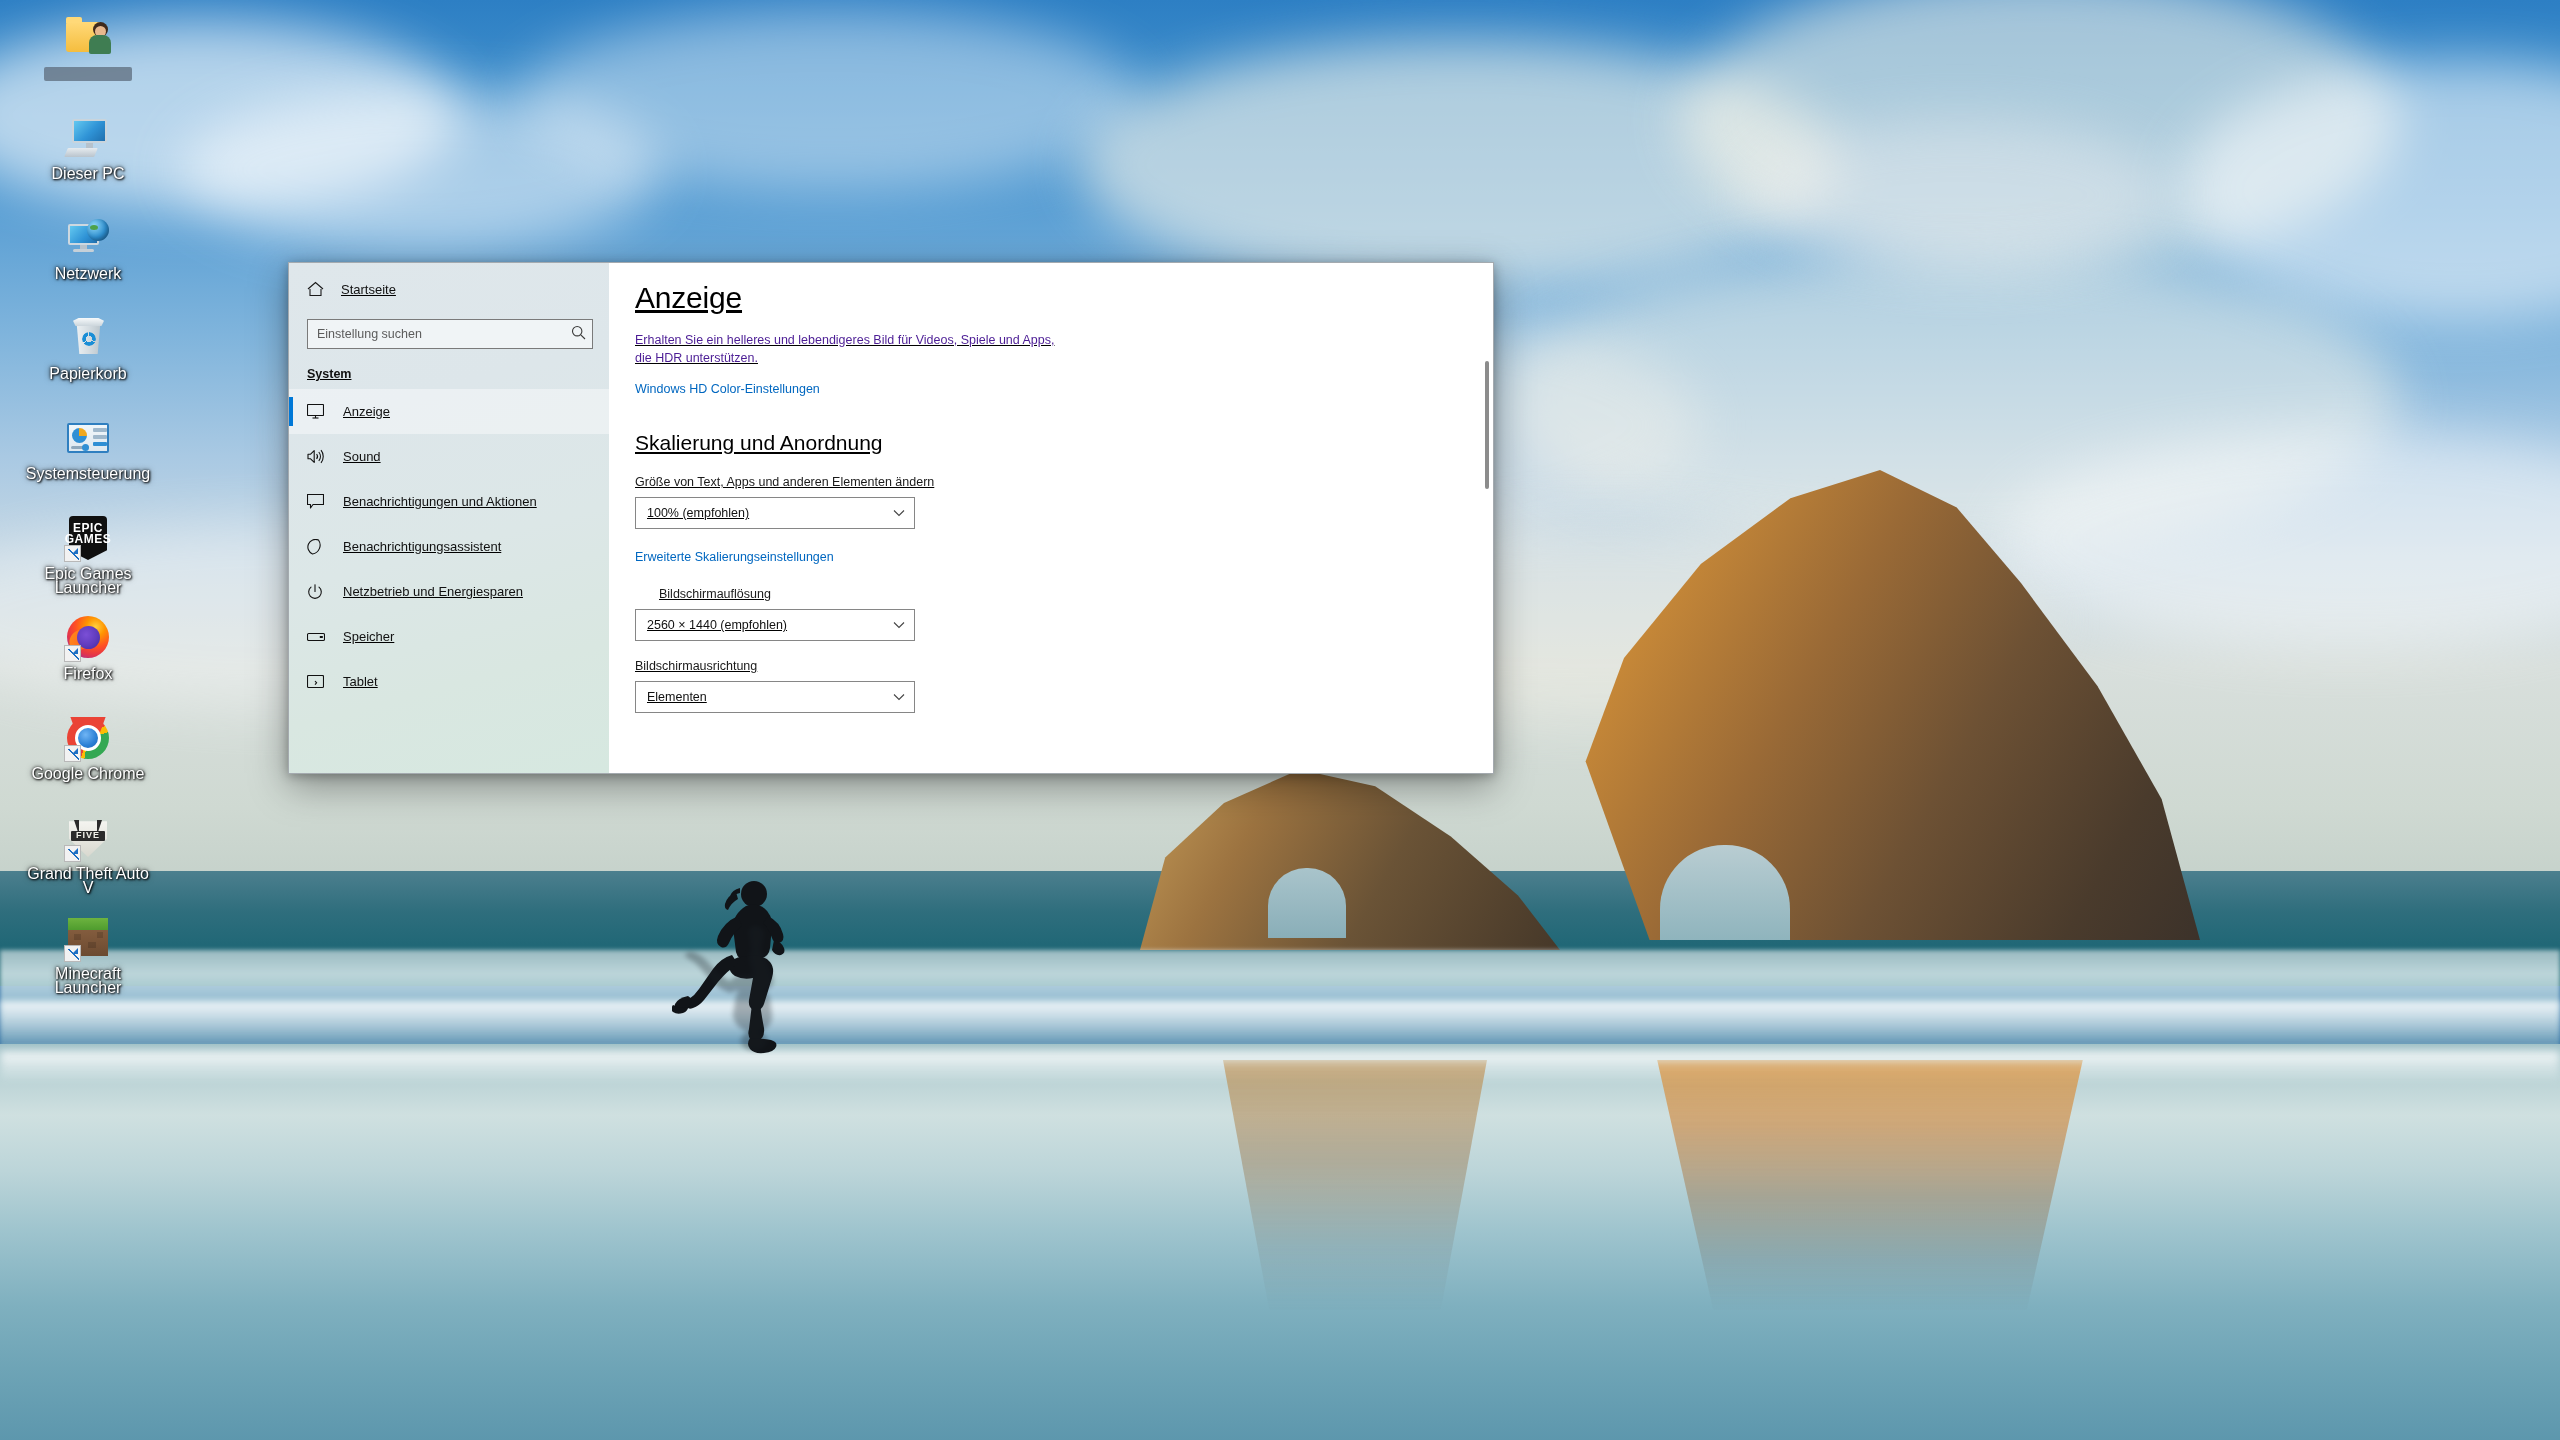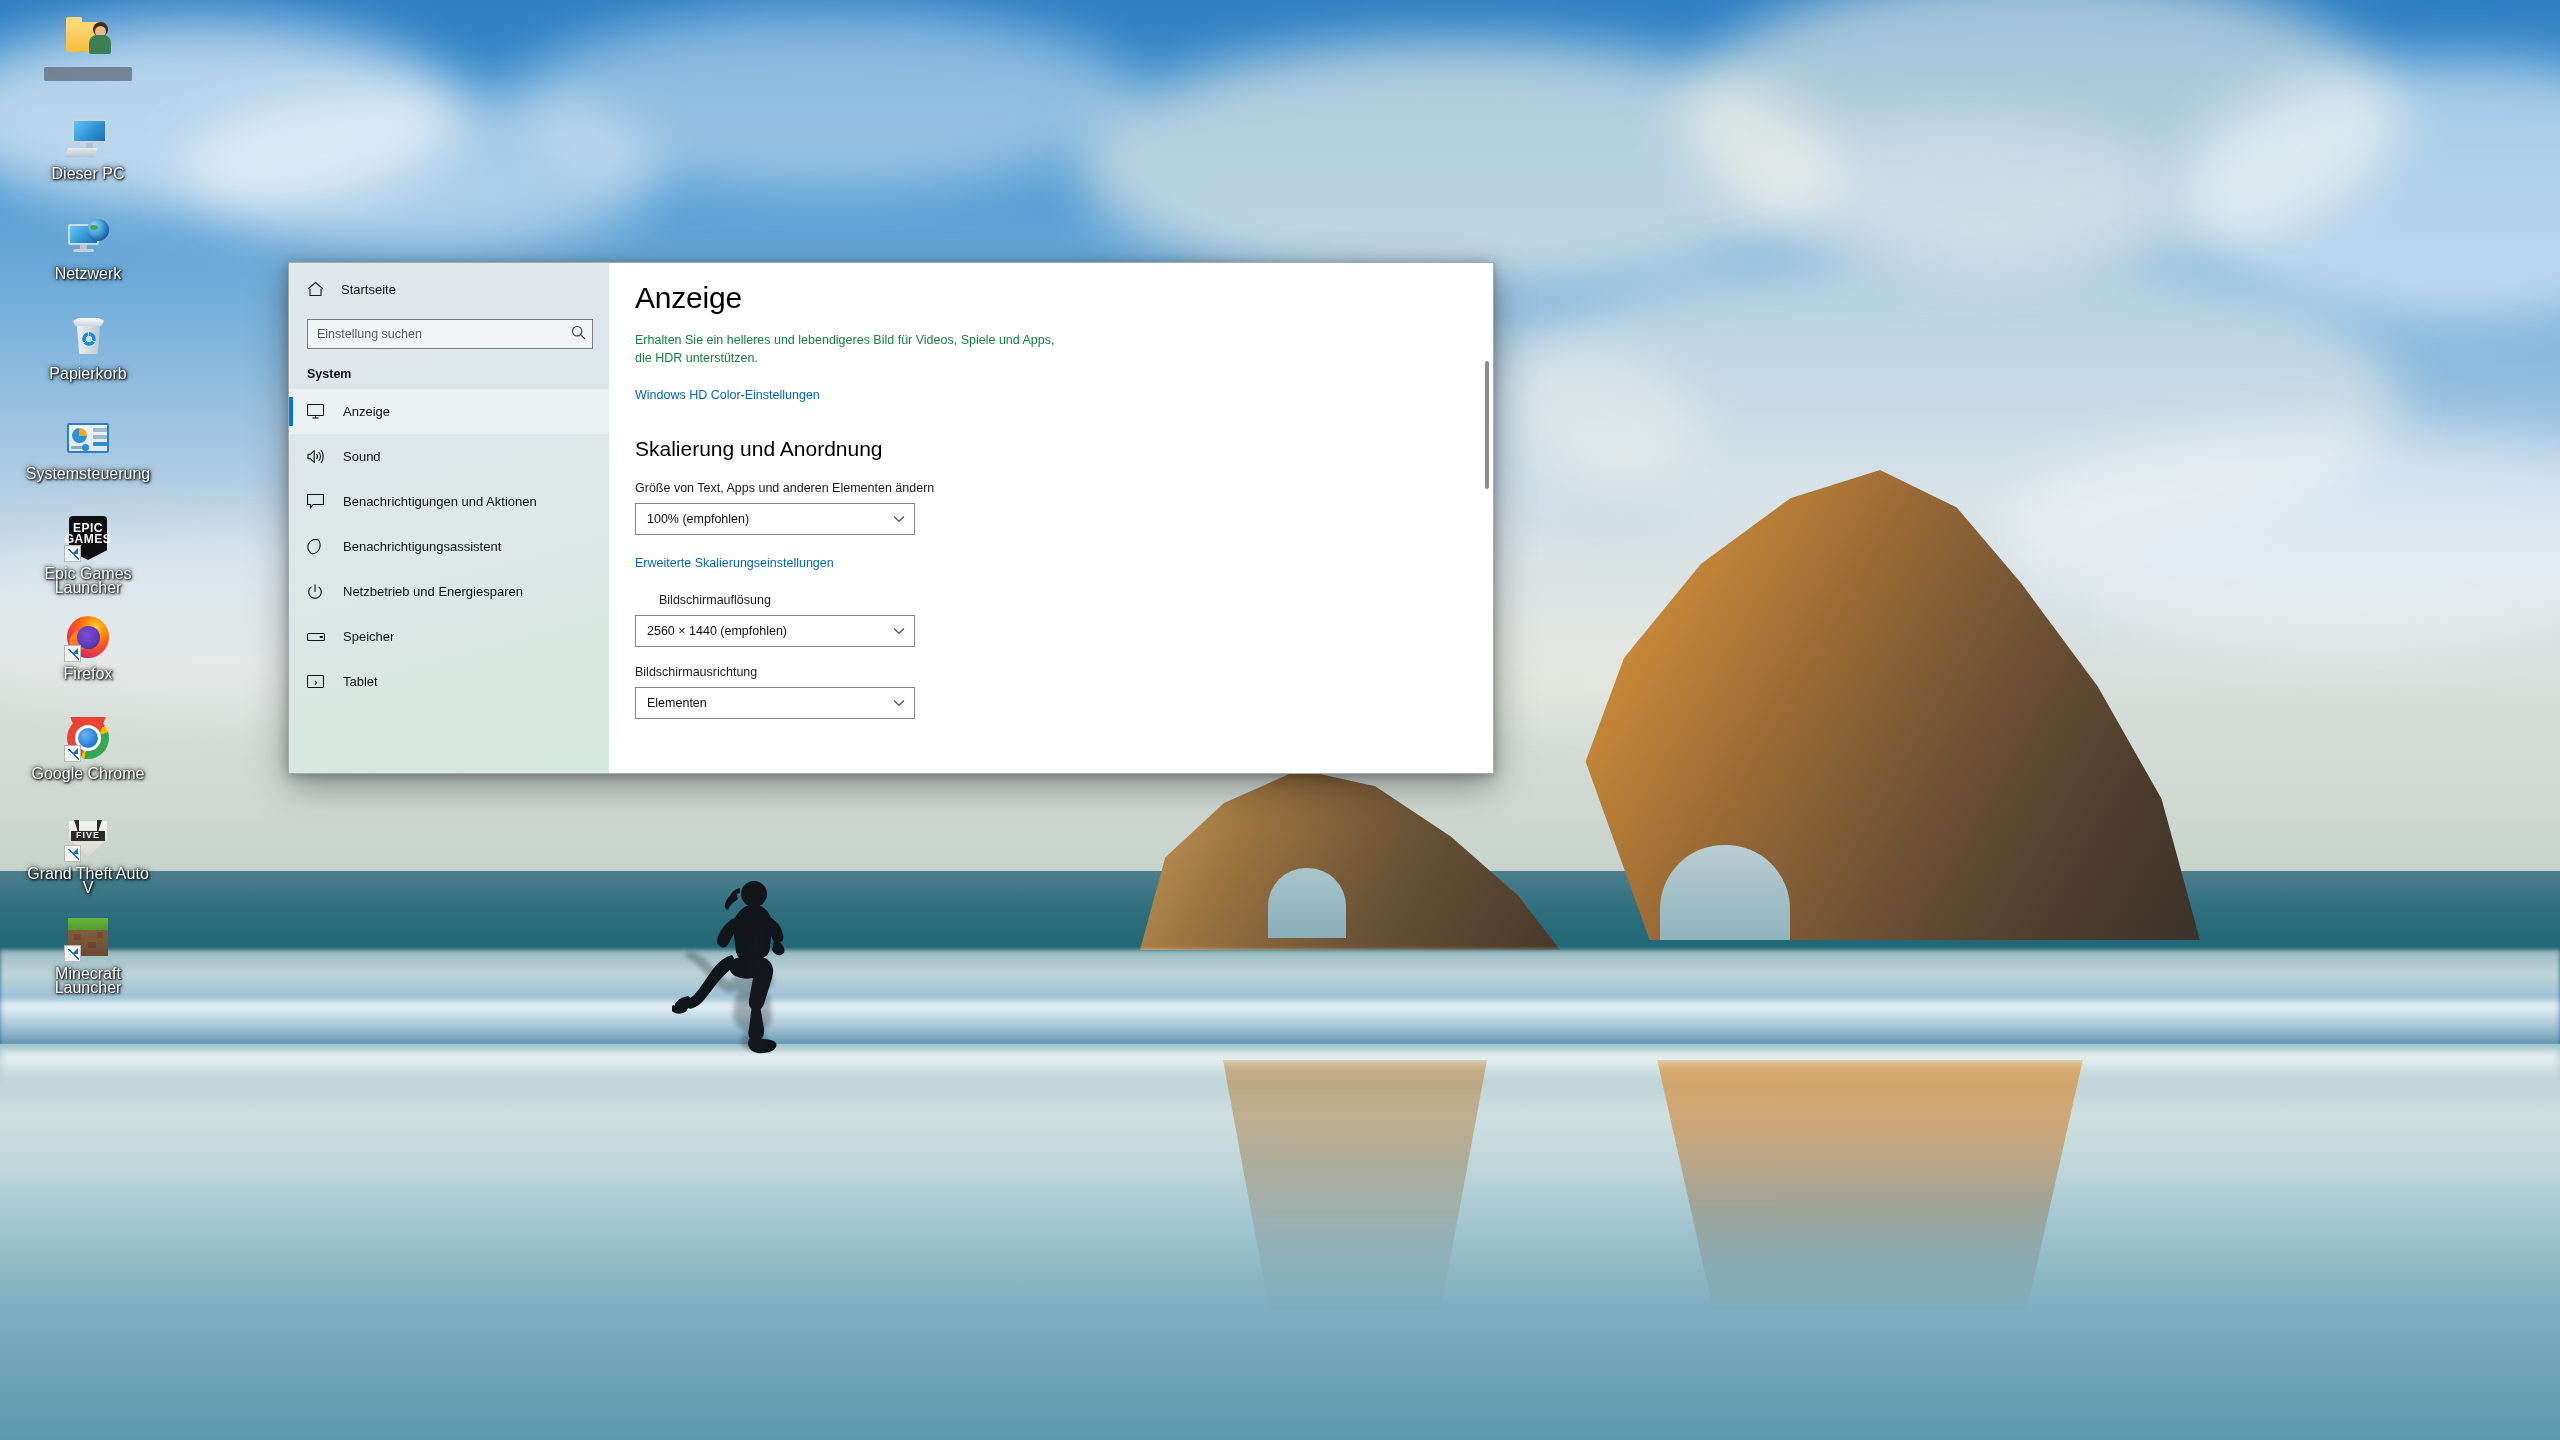--- a/index.html
+++ b/index.html
@@ -494,20 +494,21 @@
     cursor: default;
   }
   .win-btn svg { display:block; }
 
   
   #win-body {
     flex: 1;
     display: flex;
     min-height: 0;
     overflow: hidden;
+    text-decoration: underline;
   }
 
   
   #sidebar {
     width: 320px;
     flex: 0 0 320px;
     background: linear-gradient(165deg, #dfe7eb 0%, #dde6ea 28%, #dce7e7 55%, #d9e7e1 78%, #d6e8e0 100%);
     padding-top: 6px;
     position: relative;
     overflow: hidden;
@@ -590,24 +591,24 @@
   }
   #page-heading {
     font-size: 30px;
     font-weight: 300;
     color: #000;
     letter-spacing: -.2px;
     margin-bottom: 16px;
   }
   .body-text {
     font-size: 12.5px;
-    color: #15803d;
+    color: #4c1d95;
     line-height: 18px;
     max-width: 430px;
-    margin-bottom: 18px;
+    margin-bottom: 12px;
   }
   .link {
     font-size: 12.5px;
     color: #0067c0;
     text-decoration: none;
     display: inline-block;
     cursor: default;
   }
 
   #section-heading {

